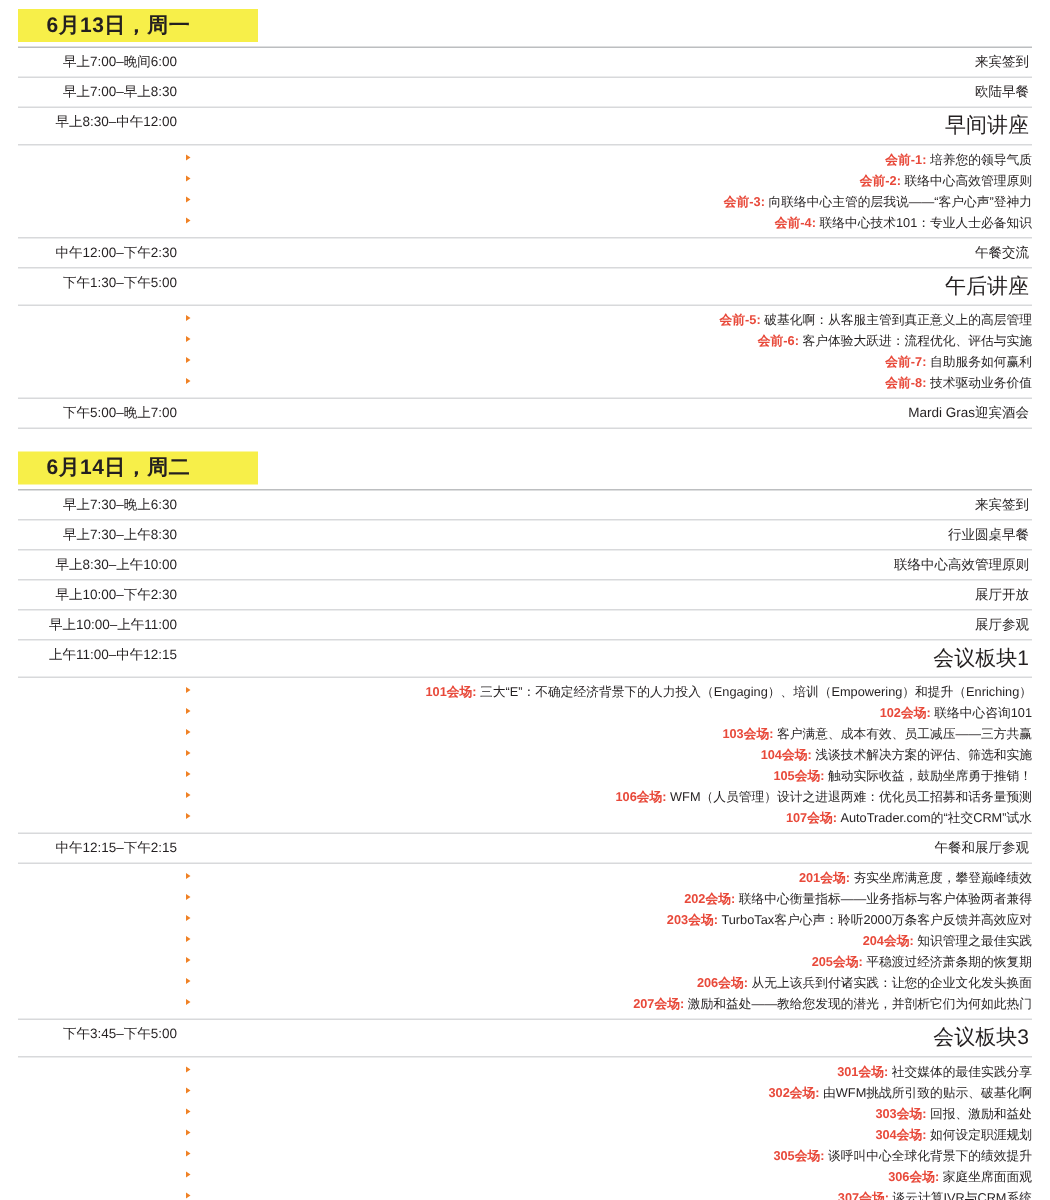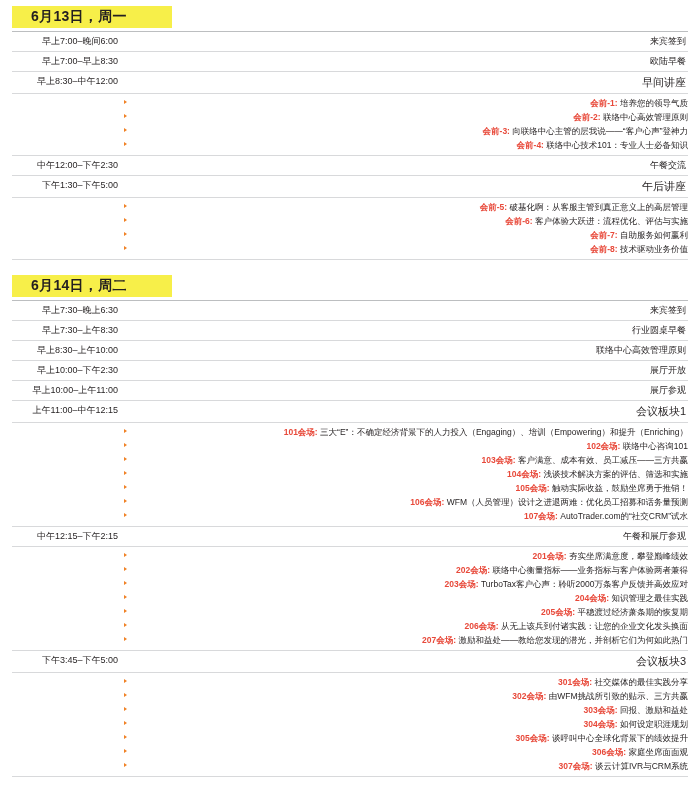--- a/index.html
+++ b/index.html
@@ -104,21 +104,21 @@
     font-weight: bold;
   }
   .sess .txt {
     color: #231f20;
   }
   .sessions-wrap > td {
     border-bottom: 1px solid #d8d9db;
   }
   .block-title {
     padding: 3px 2px 3px 8px;
-    font-size: 11px;
+    font-size: 14px;
     white-space: nowrap;
   }
   .spacer-10 { height: 9px; }
 </style>
 </head>
 <body>
 
 <div class="page">
   <div id="content">
       <div class="day-head">
@@ -180,20 +180,28 @@
           <tr class="sessions-wrap">
             <td colspan="2">
               <div class="sessions">
                 <div class="sess"><span class="bullet"></span><span class="code">会前-5:</span> <span class="txt">破基化啊：从客服主管到真正意义上的高层管理</span></div>
                 <div class="sess"><span class="bullet"></span><span class="code">会前-6:</span> <span class="txt">客户体验大跃进：流程优化、评估与实施</span></div>
                 <div class="sess"><span class="bullet"></span><span class="code">会前-7:</span> <span class="txt">自助服务如何赢利</span></div>
                 <div class="sess"><span class="bullet"></span><span class="code">会前-8:</span> <span class="txt">技术驱动业务价值</span></div>
               </div>
             </td>
           </tr>
+          <tr class="row-main">
+            <td class="col-time">
+              <div class="time">下午5:00–晚上7:00</div>
+            </td>
+            <td>
+              <div class="title">Mardi Gras迎宾酒会</div>
+            </td>
+          </tr>
         </tbody>
       </table>
       <div class="spacer-10"></div>
       <div class="day-head">
         <div class="bar"></div>
         <div class="label">6月14日，周二</div>
       </div>
       <table class="sched rule-top">
         <tbody>
           <tr class="row-main">
@@ -283,21 +291,21 @@
               <div class="time">下午3:45–下午5:00</div>
             </td>
             <td>
               <div class="block-title">会议板块3</div>
             </td>
           </tr>
           <tr class="sessions-wrap">
             <td colspan="2">
               <div class="sessions">
                 <div class="sess"><span class="bullet"></span><span class="code">301会场:</span> <span class="txt">社交媒体的最佳实践分享</span></div>
-                <div class="sess"><span class="bullet"></span><span class="code">302会场:</span> <span class="txt">由WFM挑战所引致的贴示、三方共赢</span></div>
+                <div class="sess"><span class="bullet"></span><span class="code">302会场:</span> <span class="txt">由WFM挑战所引致的贴示、破基化啊</span></div>
                 <div class="sess"><span class="bullet"></span><span class="code">303会场:</span> <span class="txt">回报、激励和益处</span></div>
                 <div class="sess"><span class="bullet"></span><span class="code">304会场:</span> <span class="txt">如何设定职涯规划</span></div>
                 <div class="sess"><span class="bullet"></span><span class="code">305会场:</span> <span class="txt">谈呼叫中心全球化背景下的绩效提升</span></div>
                 <div class="sess"><span class="bullet"></span><span class="code">306会场:</span> <span class="txt">家庭坐席面面观</span></div>
                 <div class="sess"><span class="bullet"></span><span class="code">307会场:</span> <span class="txt">谈云计算IVR与CRM系统</span></div>
               </div>
             </td>
           </tr>
         </tbody>
       </table>

